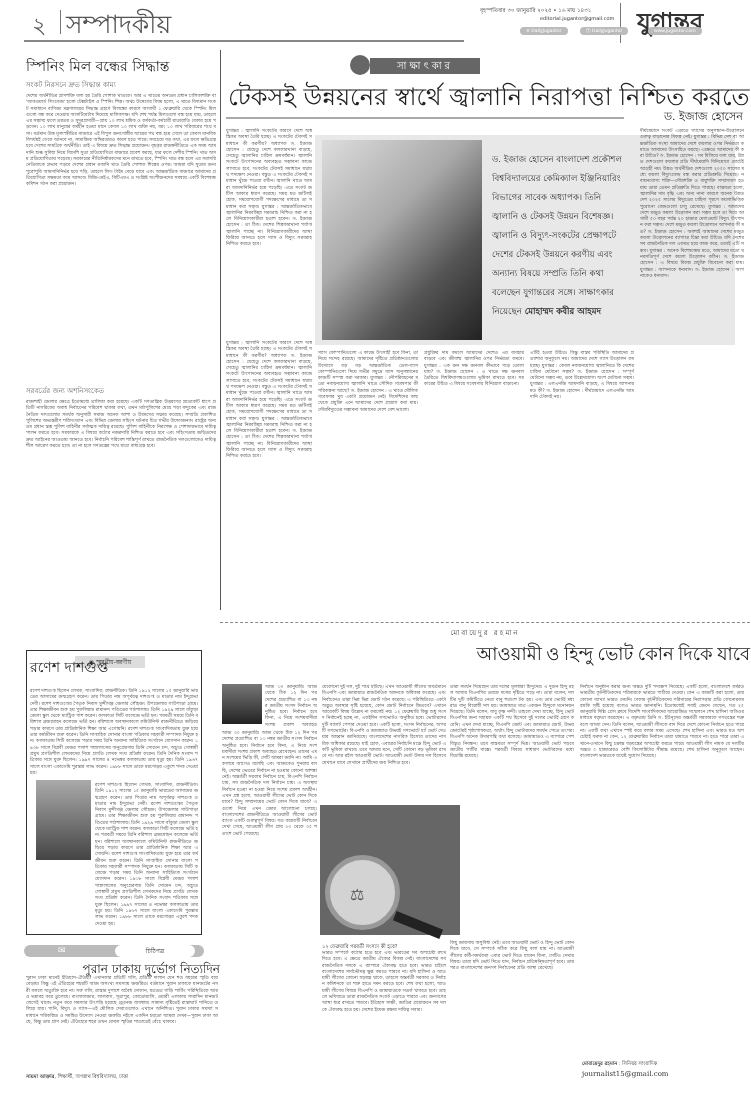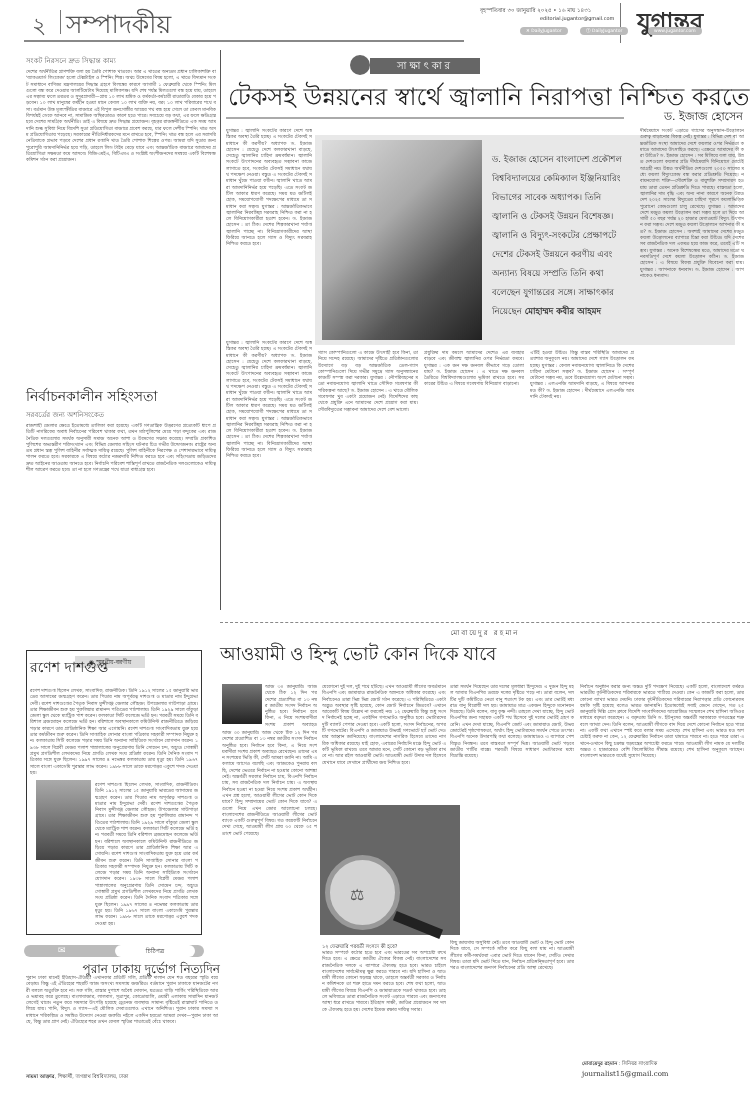--- a/index.html
+++ b/index.html
@@ -20,21 +20,21 @@
 .sk-circle{left:350px;top:55px;width:20px;height:20px;border-radius:50%;background:#666}
 .sk-tag{left:370px;top:58px;width:110px;height:16px;background:#666;color:#fff;font-size:10px;line-height:16px;text-align:center;letter-spacing:3px}
 .int-title{left:228px;top:78px;width:520px;font-size:24px;color:#222;text-align:center;font-family:"DejaVu Serif",serif;white-space:nowrap}
 .int-rule{left:226px;top:117px;width:398px;height:2px;background:#aaa}
 .int-author{left:664px;top:108px;font-size:11px;color:#222}
 .photo-box{left:315px;top:135px;width:420px;height:210px;background:#e8e8e8}
 .photo{left:322px;top:140px;width:160px;height:200px;background:linear-gradient(135deg,#ddd 0%,#aaa 40%,#555 70%,#222 100%)}
 .intro{left:492px;top:150px;width:130px;font-size:8.6px;line-height:19px;color:#333}
 .op-rule{left:220px;top:622px;width:530px;border-top:1px dashed #888}
 .op-author{left:220px;top:627px;width:530px;text-align:center;font-size:7px;color:#333;letter-spacing:2px}
-.op-title{left:220px;top:640px;width:530px;text-align:left;font-size:18px;color:#222;font-family:Liberation Sans, sans-serif}
+.op-title{left:220px;top:640px;width:530px;text-align:right;font-size:18px;color:#222;font-family:Liberation Serif, serif}
 .op-photo{left:222px;top:684px;width:40px;height:40px;background:linear-gradient(#777,#222)}
 .map-box{left:320px;top:805px;width:140px;height:130px;background:#666}
 .glass{left:325px;top:855px;width:75px;height:75px;border-radius:50%;border:5px solid #999;background:rgba(230,230,230,.85)}
 .glass-handle{left:393px;top:920px;width:50px;height:10px;background:#222;transform:rotate(22deg)}
 .box{border:1.5px solid #333}
 .box-tag{left:75px;top:656px;width:70px;height:12px;background:#ddd;font-size:6px;line-height:12px;text-align:center;color:#333}
 .bio-name{left:30px;top:656px;font-size:14px;color:#222}
 .bio-photo{left:36px;top:780px;width:55px;height:80px;background:linear-gradient(#aaa,#444)}
 .ch-bar{left:24px;top:945px;width:180px;height:12px;background:#bbb;border-radius:6px}
 .ch-tag{left:115px;top:945px;width:80px;height:12px;background:#fff;border-radius:6px;font-size:6px;line-height:12px;text-align:center;color:#333}
@@ -50,25 +50,25 @@
 <div class="abs hd-rule"></div>
 <div class="abs hd-date">বৃহস্পতিবার ৩০ জানুয়ারি ২০২৫ • ১৬ মাঘ ১৪৩১</div>
 <div class="abs hd-email">editorial.jugantor@gmail.com</div>
 <div class="abs hd-logo">যুগান্তর</div>
 <div class="abs social" style="left:520px"><span>✕ </span><span>DailyJugantor</span></div>
 <div class="abs social" style="left:580px"><span>ⓕ </span><span>DailyJugantor</span></div>
 <div class="abs social" style="left:648px">www.jugantor.com</div>
 
 <div class="abs lcol-rule"></div>
 <div class="abs" style="left:26px;top:55px;width:190px">
+  <div class="ed-title">স্পিনিং মিল বন্ধের সিদ্ধান্ত</div>
   <div class="ed-sub">সংকট নিরসনে দ্রুত সিদ্ধান্ত কাম্য</div>
   <div class="txt" style="height:296px;margin-top:2px">দেশের অর্থনীতির প্রাণশক্তি বলা হয় তৈরি পোশাক খাতকে। আর এ খাতের অন্যতম প্রধান চালিকাশক্তি বা 'ব্যাকওয়ার্ড লিংকেজ' হলো টেক্সটাইল ও স্পিনিং শিল্প। অথচ উদ্বেগের বিষয় হলো, এ খাতে বিদ্যমান সংকট সমাধানে বাণিজ্য মন্ত্রণালয়ের সিদ্ধান্ত গ্রহণে বিলম্বের কারণে আগামী ১ ফেব্রুয়ারি থেকে স্পিনিং মিলগুলো বন্ধ করে দেওয়ার আলটিমেটাম দিয়েছে মালিকপক্ষ। যদি শেষ পর্যন্ত মিলগুলো বন্ধ হয়ে যায়, তাহলে এর সম্ভাব্য ফলে তরতর ও সুদূরপ্রসারী—প্রায় ১০ লাখ শ্রমিক ও কর্মকর্তা-কর্মচারী রাতারাতি বেকার হয়ে পড়বেন। ১০ লাখ মানুষের কর্মহীন হওয়া মানে কেবল ১০ লাখ ব্যক্তি নয়, বরং ১০ লাখ পরিবারের পথে বসা। বর্তমান উচ্চ মূল্যস্ফীতির বাজারে এই বিপুল জনগোষ্ঠীর আয়ের পথ বন্ধ হয়ে গেলে তা কেবল মানবিক বিপর্যয়ই ডেকে আনবে না, সামাজিক অস্থিরতারও কারণ হতে পারে। সবচেয়ে বড় কথা, এর ফলে ক্ষতিগ্রস্ত হবে দেশের সামগ্রিক অর্থনীতি। তাই এ বিষয়ে দ্রুত সিদ্ধান্ত প্রয়োজন। বৃহত্তর রাজস্বনীতিতে এক সময় আমদানি শুল্ক সুবিধা নিয়ে বিদেশি সুতা প্রতিযোগিতা বাজারে প্রবেশ করছে, যার ফলে দেশীয় স্পিনিং খাত অসম প্রতিযোগিতায় পড়েছে। সরকারের নীতিনির্ধারকদের মনে রাখতে হবে, স্পিনিং খাত বন্ধ হলে এর সরাসরি নেতিবাচক প্রভাব পড়বে দেশের প্রধান রপ্তানি খাত তৈরি পোশাক শিল্পের ওপর। আমরা যদি সুতার জন্য পুরোপুরি আমদানিনির্ভর হয়ে পড়ি, তাহলে লিড টাইম বেড়ে যাবে এবং আন্তর্জাতিক বাজারে আমাদের প্রতিযোগিতা সক্ষমতা কমে আসবে। বিজিএমইএ, বিটিএমএ ও সংশ্লিষ্ট অংশীজনদের সমন্বয়ে একটি বিশেষজ্ঞ কমিশন গঠন করা প্রয়োজন।</div>
 </div>
 <div class="abs" style="left:26px;top:385px;width:190px">
-  <div class="ed-title">নির্বাচনকালীন সহিংসতা</div>
   <div class="ed-sub">সরবর্ত্রের জন্য অশনিসংকেত</div>
   <div class="txt" style="height:242px;margin-top:2px">রাজশাহী জেলার ক্ষেত্রে ইতোমধ্যে তালিকা করা হয়েছে। একটি গণতান্ত্রিক উত্তরণের প্রত্যেকটি ধাপে প্রতিটি নাগরিকের অবাধ নির্বাচনের পরিবেশ থাকার কথা, তখন মাঠপুলিশের মেয়ে পড়া বন্দুকের এবং রাজনৈতিক দলগুলোর সমর্থক অনুসারী সমাজ অনেক আশা ও উদ্বেগের সঞ্চার করেছে। সম্প্রতি প্রকাশিত পুলিশের অভ্যন্তরীণ পরিসংখ্যান এবং বিভিন্ন জেলার সহিংস ঘটনার চিত্র গভীর উদ্বেগজনক। রাষ্ট্রের অন্যতম প্রধান স্তম্ভ পুলিশ বাহিনীর সর্বাত্মক দায়িত্ব রয়েছে। পুলিশ বাহিনীকে নিরপেক্ষ ও পেশাদারভাবে দায়িত্ব পালন করতে হবে। সরকারকে এ বিষয়ে কঠোর নজরদারি নিশ্চিত করতে হবে এবং সহিংসতায় জড়িতদের দ্রুত আইনের আওতায় আনতে হবে। নির্বাচনি পরিবেশ শান্তিপূর্ণ রাখতে রাজনৈতিক দলগুলোকেও দায়িত্বশীল আচরণ করতে হবে। তা না হলে গণতন্ত্রের পথে যাত্রা বাধাগ্রস্ত হবে।</div>
 </div>
 
 <div class="abs box" style="left:26px;top:650px;width:176px;height:285px"></div>
 <div class="abs box-tag"><span>◉ </span><span>স্মরণীয়-বরণীয়</span></div>
 <div class="abs bio-name">রণেশ দাশগুপ্ত</div>
 <div class="abs txt" style="left:30px;top:688px;width:168px;height:92px">রণেশ দাশগুপ্ত ছিলেন লেখক, সাংবাদিক, রাজনীতিক। তিনি ১৯১২ সালের ১৫ জানুয়ারি ভারতের আসামের জন্মগ্রহণ করেন। তার পিতার নাম অপূর্বরত্ন দাশগুপ্ত ও মাতার নাম ইন্দুপ্রভা দেবী। রণেশ দাশগুপ্তের পৈতৃক নিবাস মুন্সীগঞ্জ জেলার লৌহজং উপজেলার গাউপাড়া গ্রামে। তার শিক্ষাজীবন শুরু হয় পুরুলিয়ার রামানন্দ পণ্ডিতের পাঠশালায়। তিনি ১৯২৯ সালে বাঁকুড়া জেলা স্কুল থেকে ম্যাট্রিক পাশ করেন। কলকাতা সিটি কলেজে ভর্তি হন। পরবর্তী সময়ে তিনি বরিশাল ব্রজমোহন কলেজে ভর্তি হন। বরিশালে অবস্থানকালে কমিউনিস্ট রাজনীতিতে জড়িয়ে পড়ার কারণে তার প্রাতিষ্ঠানিক শিক্ষা আর এগোয়নি। রণেশ দাশগুপ্ত সাংবাদিকতায় যুক্ত হয়ে তার কর্মজীবন শুরু করেন। তিনি সাপ্তাহিক সোনার বাংলা পত্রিকার সহকারী সম্পাদক নিযুক্ত হন। কলকাতায় সিটি কলেজে পড়ার সময় তিনি অন্যান্য সাহিত্যিক সংগঠনে যোগদান করেন। ১৯৩৮ সালে বিপ্লবী মেজর পলাশ পান্নালালের অনুপ্রেরণায় তিনি সোমেন চন্দ, অচ্যুত গোস্বামী প্রমুখ প্রগতিশীল লেখকদের নিয়ে প্রগতি লেখক সংঘ প্রতিষ্ঠা করেন। তিনি দৈনিক সংবাদ পত্রিকার সঙ্গে যুক্ত ছিলেন। ১৯৯৭ সালের ৪ নভেম্বর কলকাতায় তার মৃত্যু হয়। তিনি ১৯৬৭ সালে বাংলা একাডেমি পুরস্কার লাভ করেন। ১৯৮৮ সালে তাকে মরণোত্তর একুশে পদক দেওয়া হয়।</div>
 <div class="abs bio-photo"></div>
 <div class="abs txt" style="left:95px;top:782px;width:103px;height:148px">রণেশ দাশগুপ্ত ছিলেন লেখক, সাংবাদিক, রাজনীতিক। তিনি ১৯১২ সালের ১৫ জানুয়ারি ভারতের আসামের জন্মগ্রহণ করেন। তার পিতার নাম অপূর্বরত্ন দাশগুপ্ত ও মাতার নাম ইন্দুপ্রভা দেবী। রণেশ দাশগুপ্তের পৈতৃক নিবাস মুন্সীগঞ্জ জেলার লৌহজং উপজেলার গাউপাড়া গ্রামে। তার শিক্ষাজীবন শুরু হয় পুরুলিয়ার রামানন্দ পণ্ডিতের পাঠশালায়। তিনি ১৯২৯ সালে বাঁকুড়া জেলা স্কুল থেকে ম্যাট্রিক পাশ করেন। কলকাতা সিটি কলেজে ভর্তি হন। পরবর্তী সময়ে তিনি বরিশাল ব্রজমোহন কলেজে ভর্তি হন। বরিশালে অবস্থানকালে কমিউনিস্ট রাজনীতিতে জড়িয়ে পড়ার কারণে তার প্রাতিষ্ঠানিক শিক্ষা আর এগোয়নি। রণেশ দাশগুপ্ত সাংবাদিকতায় যুক্ত হয়ে তার কর্মজীবন শুরু করেন। তিনি সাপ্তাহিক সোনার বাংলা পত্রিকার সহকারী সম্পাদক নিযুক্ত হন। কলকাতায় সিটি কলেজে পড়ার সময় তিনি অন্যান্য সাহিত্যিক সংগঠনে যোগদান করেন। ১৯৩৮ সালে বিপ্লবী মেজর পলাশ পান্নালালের অনুপ্রেরণায় তিনি সোমেন চন্দ, অচ্যুত গোস্বামী প্রমুখ প্রগতিশীল লেখকদের নিয়ে প্রগতি লেখক সংঘ প্রতিষ্ঠা করেন। তিনি দৈনিক সংবাদ পত্রিকার সঙ্গে যুক্ত ছিলেন। ১৯৯৭ সালের ৪ নভেম্বর কলকাতায় তার মৃত্যু হয়। তিনি ১৯৬৭ সালে বাংলা একাডেমি পুরস্কার লাভ করেন। ১৯৮৮ সালে তাকে মরণোত্তর একুশে পদক দেওয়া হয়।</div>

